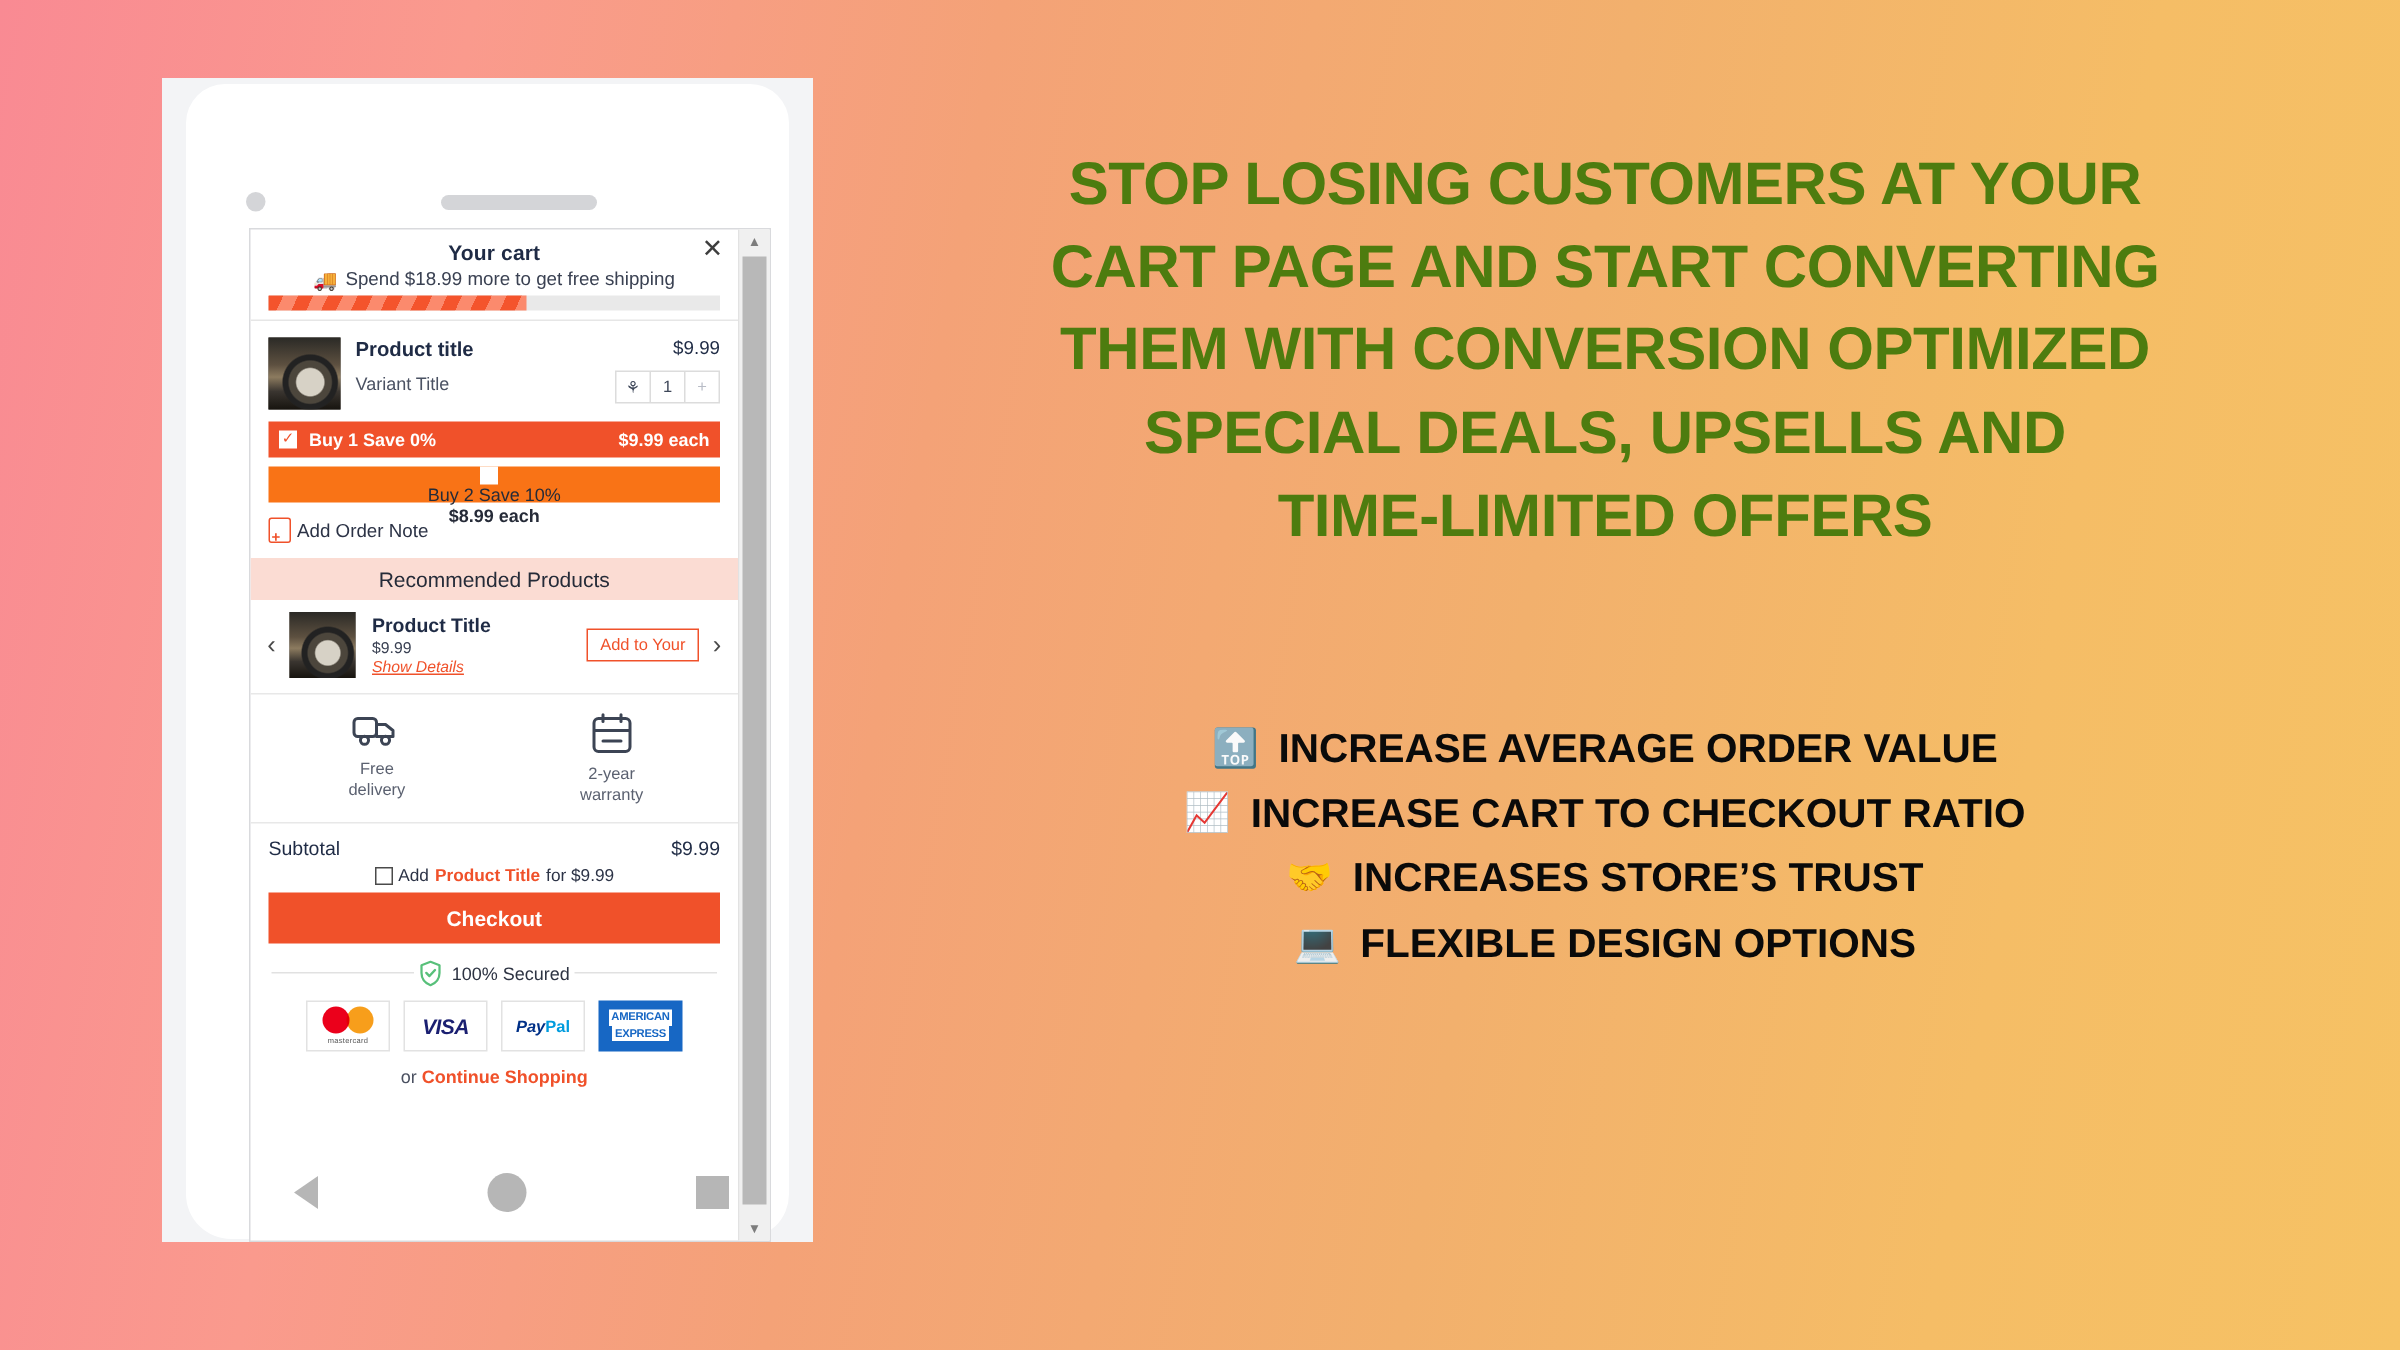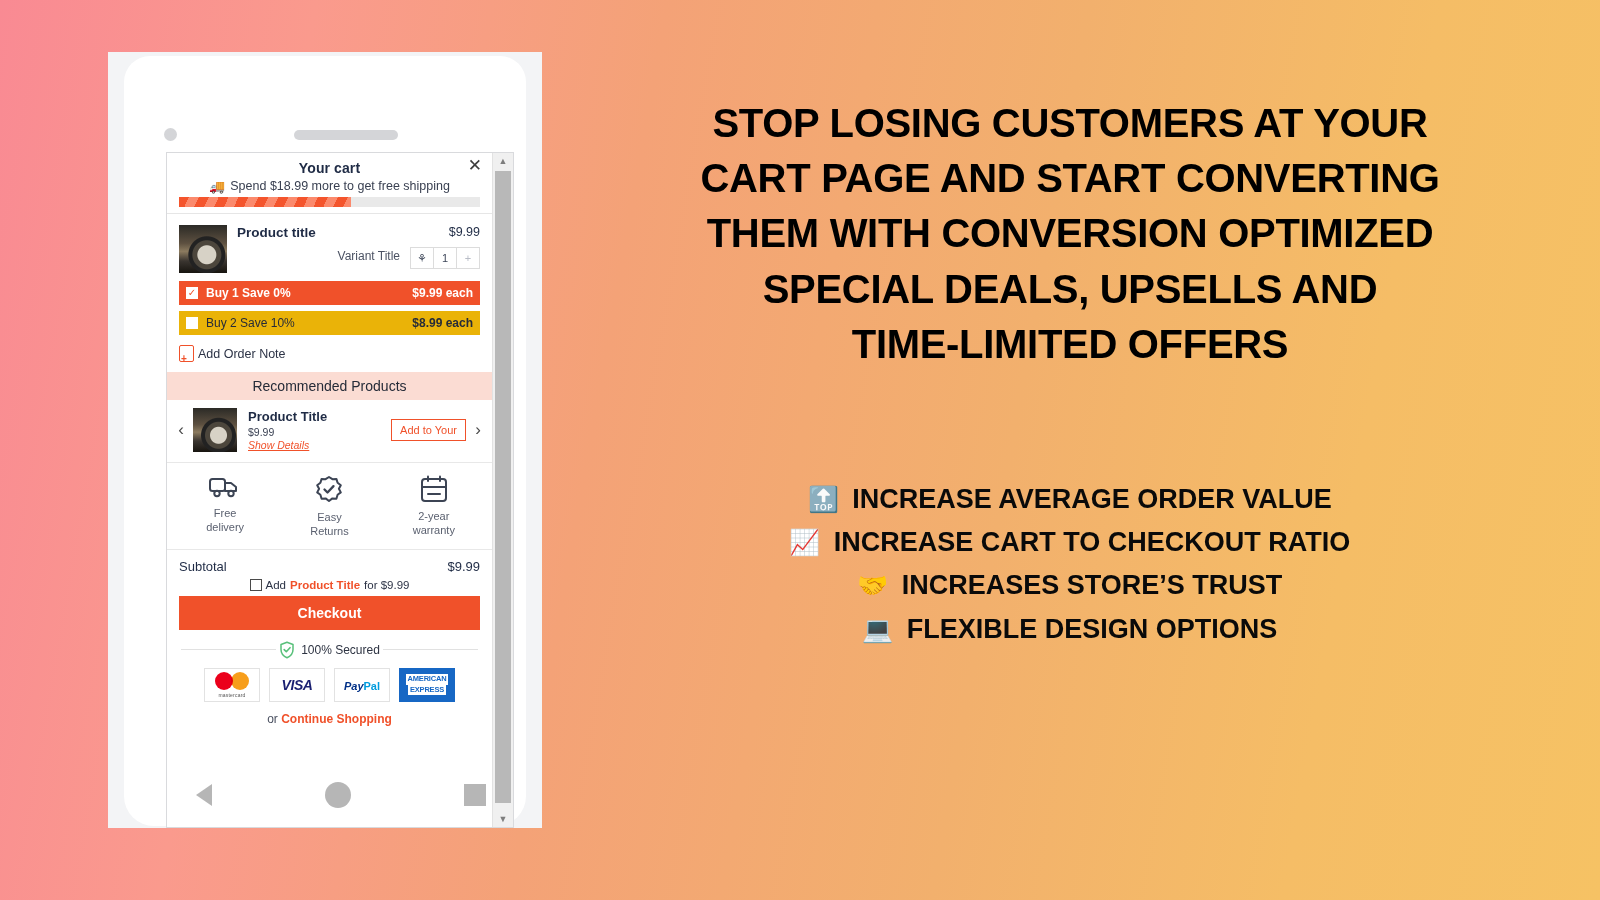--- a/index.html
+++ b/index.html
@@ -46,32 +46,32 @@
   .hr-line{height:1px;background:#e6e6e6;margin-top:6px;}
 
   
   .prod-row{display:flex;padding:9px 12px 4px 12px;gap:10px;}
   .thumb{width:48px;height:48px;flex:none;background:
       radial-gradient(circle at 58% 62%,#d7d2c6 0 9px,#4c463c 10px 14px,#222 15px 18px,transparent 19px),
       linear-gradient(180deg,#2b2a26 0%,#5d5040 38%,#8c7b5f 55%,#3a3530 75%,#17140f 100%);
       background-color:#3a352c;}
   .prod-mid{flex:1;min-width:0;}
   .prod-name{font-size:13.5px;font-weight:bold;color:#1f2b45;}
-  .prod-variant{font-size:12px;color:#4b5263;margin-top:9px;text-align:right;}
+  .prod-variant{font-size:12px;color:#4b5263;margin-top:9px;}
   .prod-right{text-align:right;}
   .prod-price{font-size:12.5px;color:#1f2b45;}
   .qty{display:flex;margin-top:8px;border:1px solid #dcdcdc;height:20px;}
   .qty div{width:22px;display:flex;align-items:center;justify-content:center;font-size:11px;color:#3e4759;border-right:1px solid #dcdcdc;}
   .qty div:last-child{border-right:none;color:#b8bcc6;}
 
   
   .tiers{padding:4px 12px 0 12px;}
   .tier{display:flex;align-items:center;height:24px;margin-bottom:6px;padding:0 7px;box-sizing:border-box;font-size:12px;}
   .tier.sel{background:#f0512a;color:#fff;font-weight:bold;}
-  .tier.alt{background:#eab308;color:#262b38;}
+  .tier.alt{background:#f97316;color:#262b38;flex-direction:column;}
   .tbox{width:12px;height:12px;flex:none;background:#fff;margin-right:8px;display:flex;align-items:center;justify-content:center;font-size:10px;color:#f0512a;font-weight:bold;line-height:1;}
   .tier.sel .tbox{color:#f0512a;}
   .tlabel{flex:1;}
   .tprice{font-weight:bold;}
   .tier.alt .tprice{font-weight:bold;color:#262b38;}
 
   .note-row{display:flex;align-items:center;gap:4px;padding:4px 12px 10px 12px;font-size:12.5px;color:#2c3346;}
   .note-ic{width:13px;height:15px;border:1.6px solid #f0512a;border-radius:2px;position:relative;flex:none;}
   .note-ic:after{content:"+";position:absolute;left:1px;bottom:-3px;font-size:10px;color:#f0512a;font-weight:bold;line-height:1;}
 
@@ -122,21 +122,21 @@
   .cont-link{color:#f0512a;font-weight:bold;cursor:pointer;}
 
   
   .nav{position:absolute;left:16px;bottom:10px;width:402px;height:42px;display:flex;align-items:center;justify-content:space-around;}
   .nav-back{width:0;height:0;border-top:11px solid transparent;border-bottom:11px solid transparent;border-right:16px solid #b6b6b6;}
   .nav-home{width:26px;height:26px;border-radius:50%;background:#b6b6b6;}
   .nav-sq{width:22px;height:22px;background:#b6b6b6;}
 
   
   .right{position:absolute;left:600px;top:96px;width:940px;text-align:center;}
-  .headline{font-size:40px;font-weight:bold;color:#000000;line-height:1.38;letter-spacing:-.3px;}
+  .headline{font-size:40px;font-weight:bold;color:#4d7c0f;line-height:1.38;letter-spacing:-.3px;}
   .bullets{position:absolute;left:600px;top:478px;width:940px;text-align:center;}
   .bullet{display:flex;align-items:center;justify-content:center;gap:13px;font-size:27px;font-weight:bold;color:#0a0a0a;line-height:1.6;}
   .bicon{font-size:25px;line-height:1;}
 </style>
 </head>
 <body>
 
 <div class="stage">
 
   <div class="phone-outer">
@@ -212,28 +212,20 @@
               <svg width="34" height="26" viewBox="0 0 34 26">
                 <rect x="2" y="4" width="15" height="12" rx="2.5" fill="none" stroke="#3c4454" stroke-width="2"></rect>
                 <path d="M17 8h6l5 4v4h-11z" fill="none" stroke="#3c4454" stroke-width="2" stroke-linejoin="round"></path>
                 <circle cx="9" cy="18.5" r="2.7" fill="none" stroke="#3c4454" stroke-width="2"></circle>
                 <circle cx="23" cy="18.5" r="2.7" fill="none" stroke="#3c4454" stroke-width="2"></circle>
               </svg>
               <div class="tcap">Free</div>
               <div class="tcap">delivery</div>
             </div>
             <div class="tcell">
-              <svg width="30" height="30" viewBox="0 0 30 30">
-                <path d="M15 2l3.4 2.2 4-.3 1.2 3.9 3.2 2.4-1.9 3.6 1.9 3.6-3.2 2.4-1.2 3.9-4-.3L15 26l-3.4-2.6-4 .3-1.2-3.9-3.2-2.4L5.1 13.8 3.2 10.2l3.2-2.4 1.2-3.9 4 .3z" fill="none" stroke="#3c4454" stroke-width="2" stroke-linejoin="round"></path>
-                <path d="M10.5 14.5l3 3 6-6.4" fill="none" stroke="#3c4454" stroke-width="2.3" stroke-linecap="round" stroke-linejoin="round"></path>
-              </svg>
-              <div class="tcap">Easy</div>
-              <div class="tcap">Returns</div>
-            </div>
-            <div class="tcell">
               <svg width="28" height="29" viewBox="0 0 28 29">
                 <rect x="2" y="4" width="24" height="22" rx="3" fill="none" stroke="#3c4454" stroke-width="2"></rect>
                 <line x1="2" y1="12" x2="26" y2="12" stroke="#3c4454" stroke-width="2"></line>
                 <line x1="8" y1="1.5" x2="8" y2="6" stroke="#3c4454" stroke-width="2" stroke-linecap="round"></line>
                 <line x1="20" y1="1.5" x2="20" y2="6" stroke="#3c4454" stroke-width="2" stroke-linecap="round"></line>
                 <line x1="8" y1="19" x2="20" y2="19" stroke="#3c4454" stroke-width="2" stroke-linecap="round"></line>
               </svg>
               <div class="tcap">2-year</div>
               <div class="tcap">warranty</div>
             </div>

